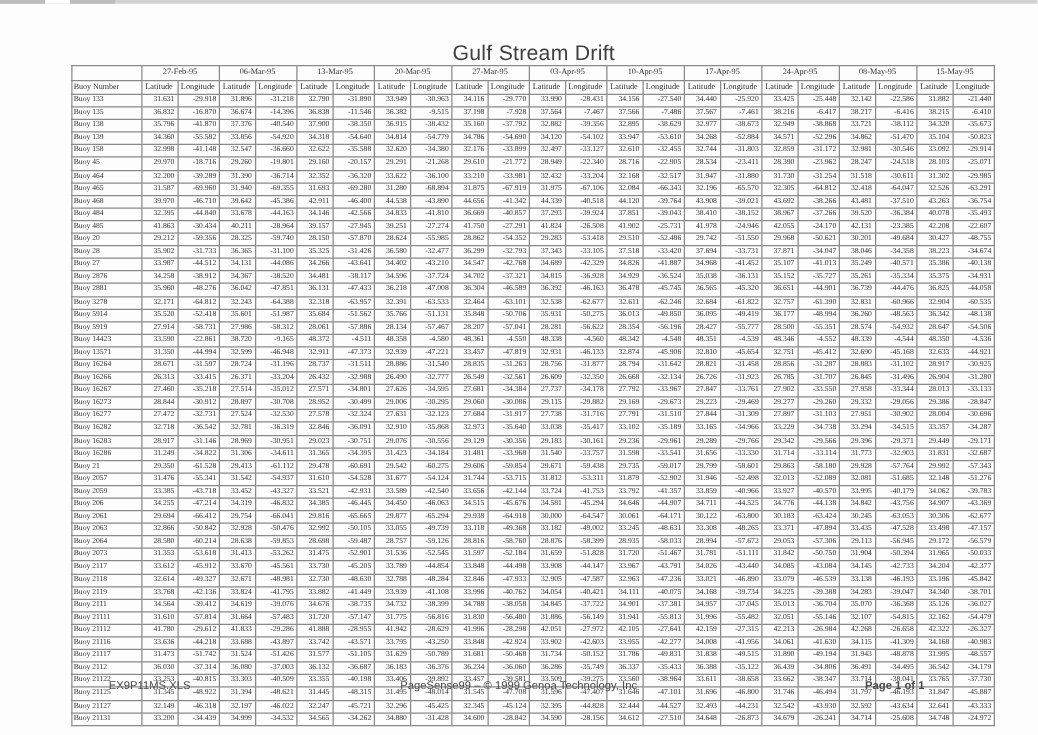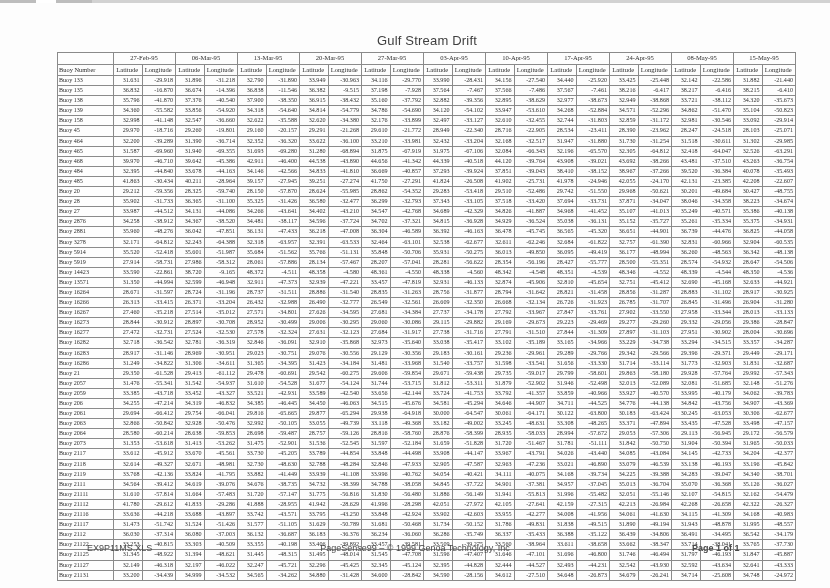--- a/index.html
+++ b/index.html
@@ -6,21 +6,21 @@
   body{
     width:830px;height:588px;position:relative;overflow:hidden;
     background:#fdfdfd;font-family:"Liberation Sans",sans-serif;
   }
   .top-strip{position:absolute;left:0;top:0;width:830px;height:3px;background:#d2d2d2;}
   .top-strip .dark-seg{position:absolute;left:0;top:0;width:92px;height:3px;background:#bdbdbd;}
   .top-strip .gap-seg{position:absolute;left:36px;top:0;width:20px;height:3px;background:#ffffff;}
 
   .page-title{
     position:absolute;left:57px;top:33px;width:740px;
-    text-align:center;font-size:13px;color:#3f3f3f;letter-spacing:.2px;
+    text-align:center;font-size:17px;color:#3f3f3f;letter-spacing:.2px;
   }
 
   .sheet{
     position:absolute;left:57px;top:52px;
   }
   table{
     border-collapse:collapse;table-layout:fixed;
     font-family:"Liberation Serif",serif;color:#2e2e2e;
   }
   th,td{

